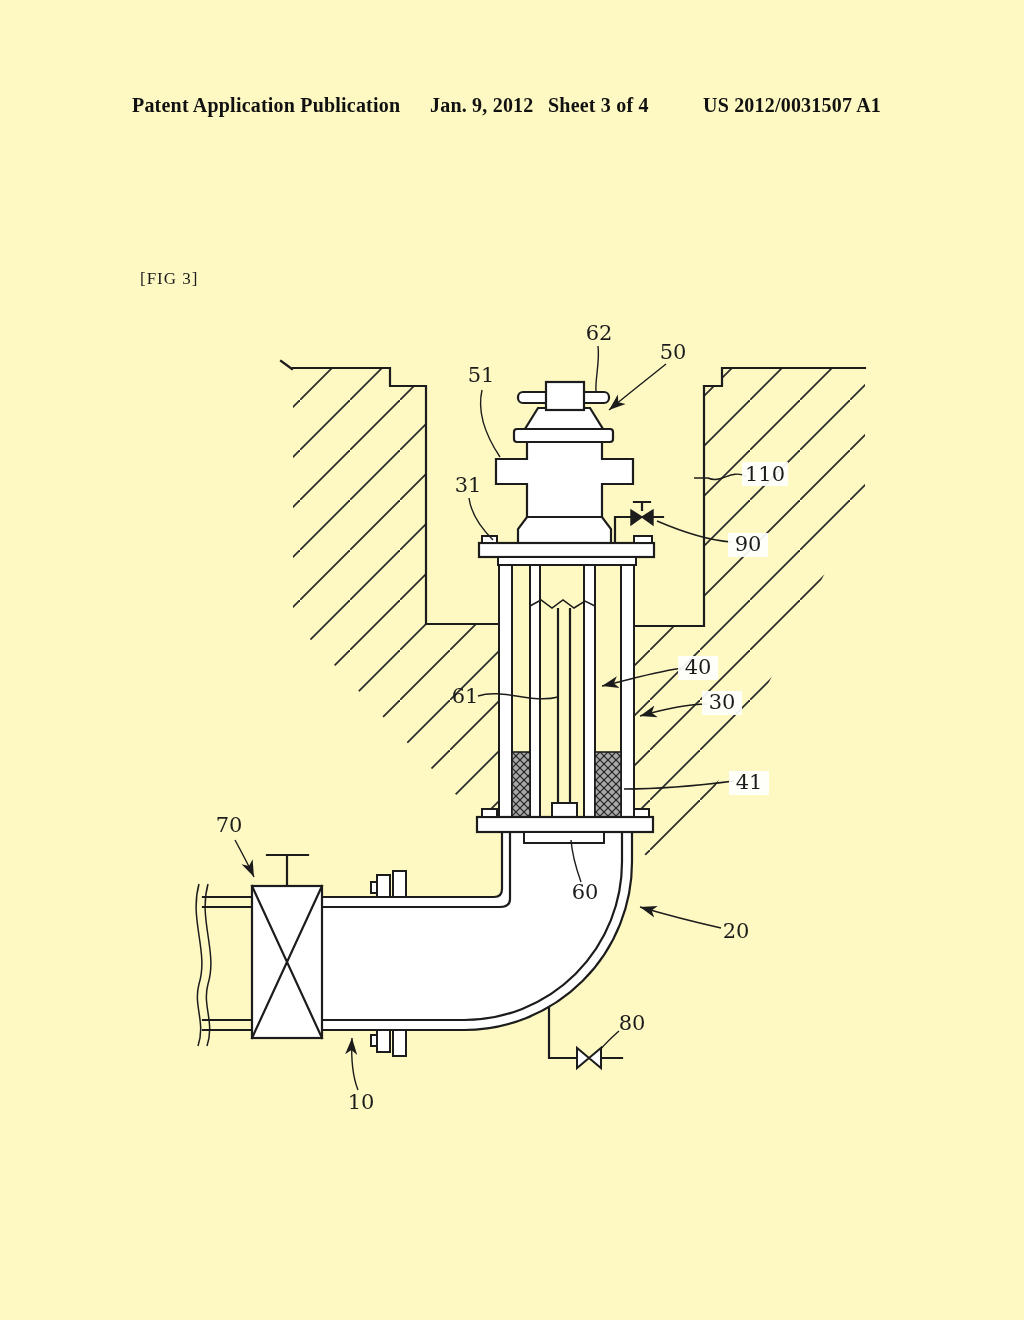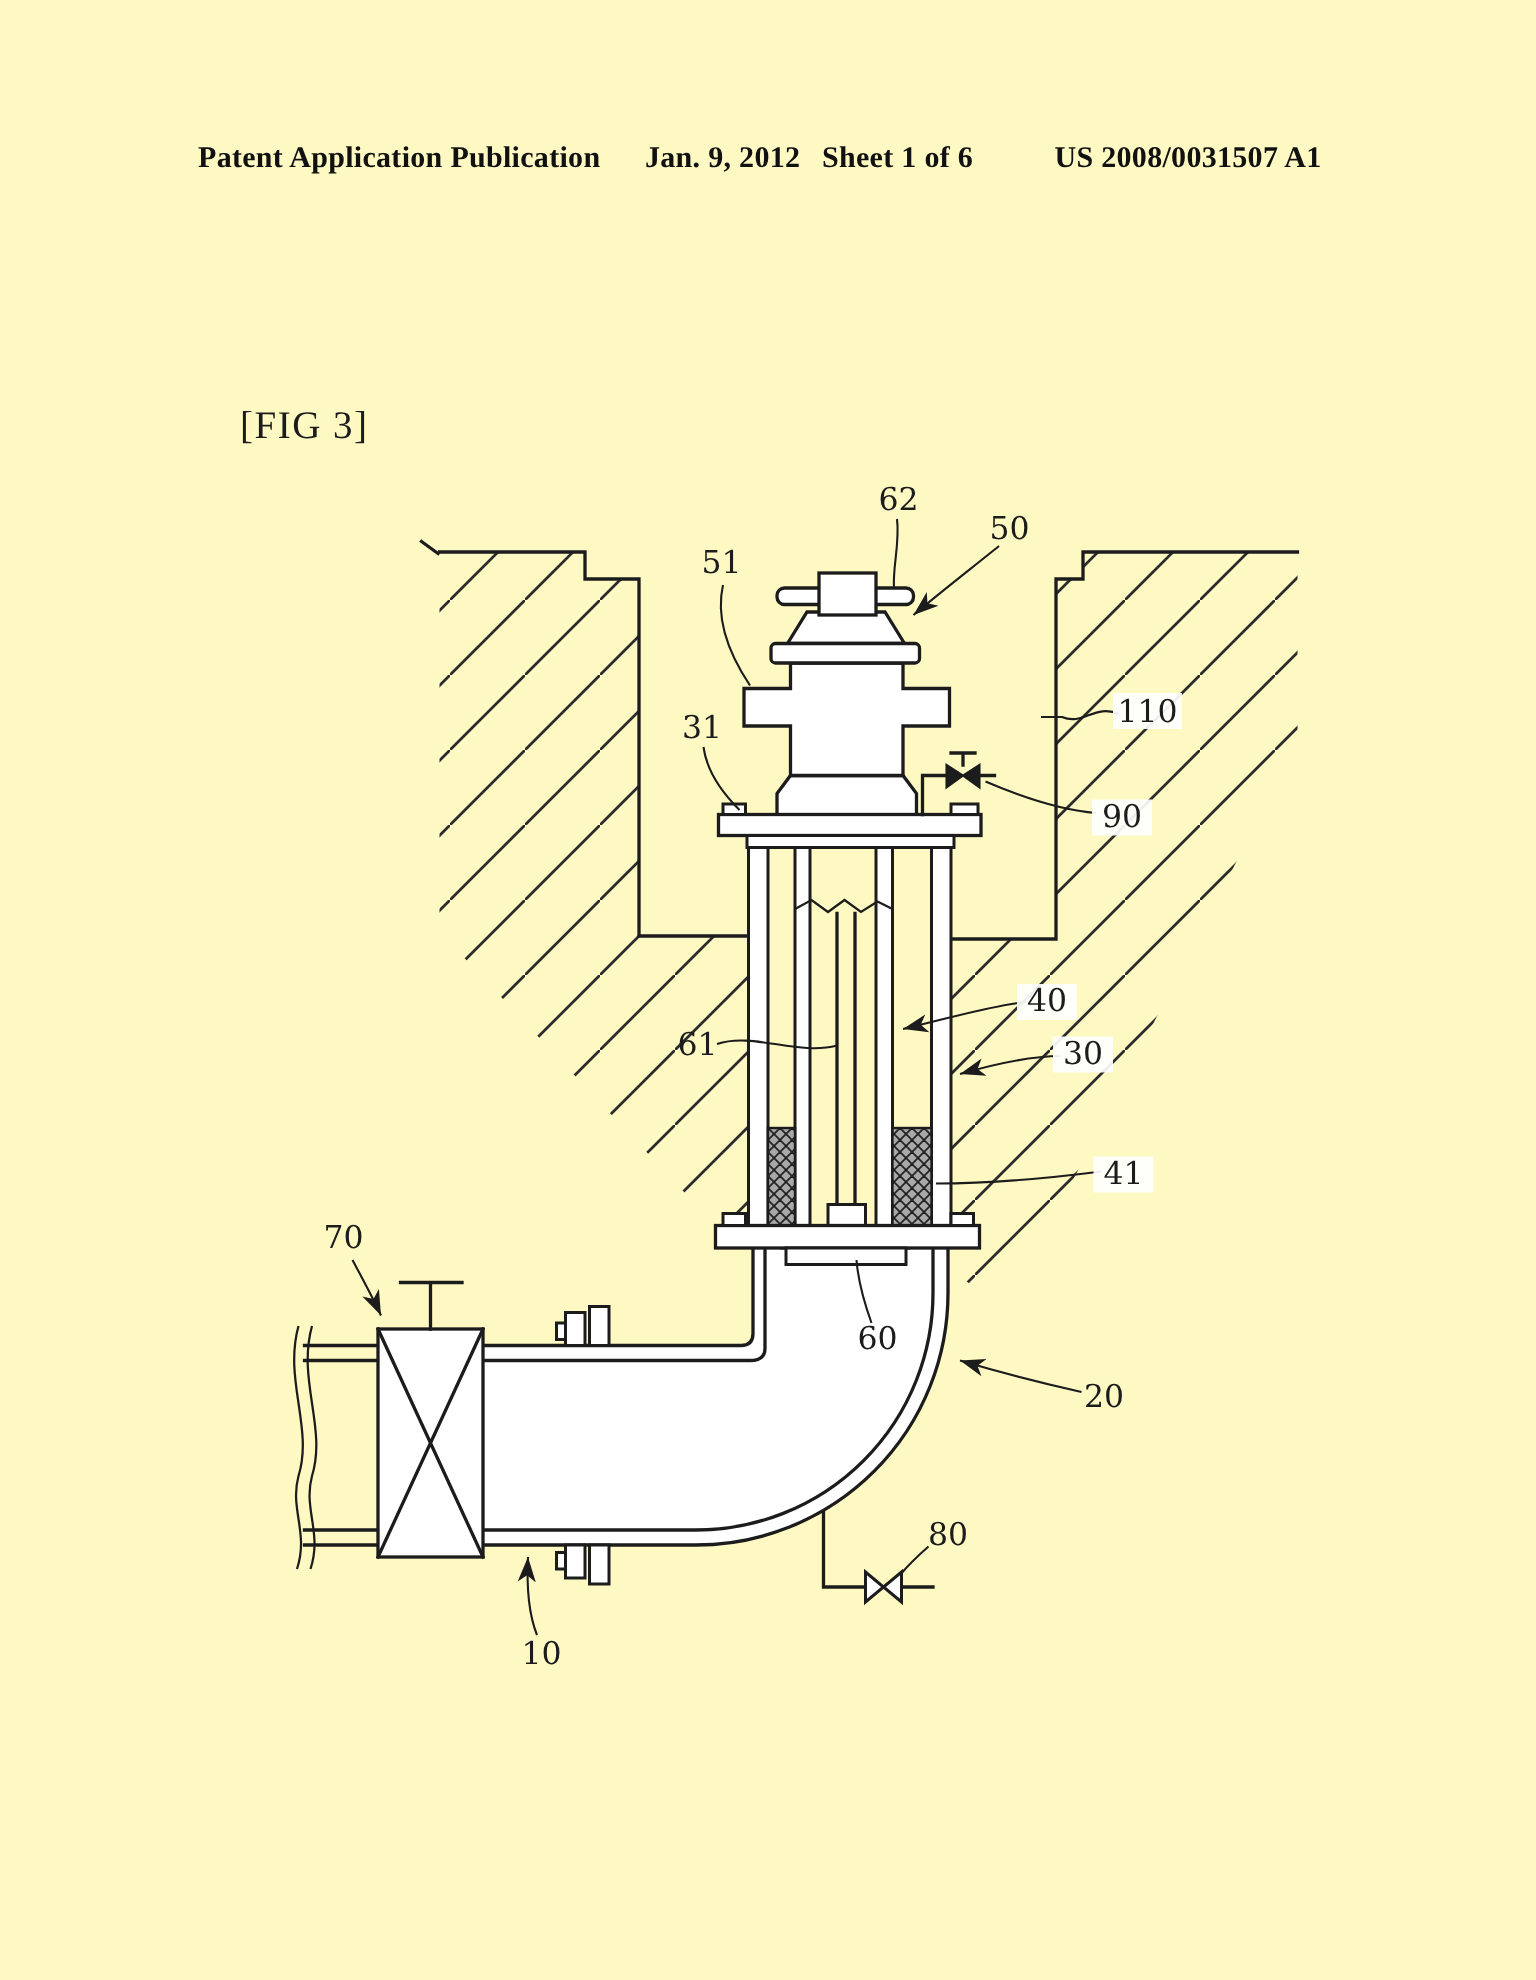--- a/index.html
+++ b/index.html
@@ -14,43 +14,43 @@
     position:absolute;
     top:94px;
     font-weight:bold;
     font-size:20px;
     color:#111;
     white-space:nowrap;
     letter-spacing:0.2px;
   }
   .fig-caption{
     position:absolute;
-    left:160px;top:269px;
-    font-size:26px;
+    left:140px;top:269px;
+    font-size:17px;
     color:#1c1c1c;
     letter-spacing:1px;
   }
   svg{position:absolute;left:0;top:0;}
   .ln{stroke:#1c1c1c;stroke-width:2.2;fill:none;stroke-linecap:square;}
   .lnth{stroke:#1c1c1c;stroke-width:1.5;fill:none;}
   .white{fill:#ffffff;stroke:#1c1c1c;stroke-width:2.2;}
   .white2{fill:#ffffff;stroke:#1c1c1c;stroke-width:2;}
   .leader{stroke:#1c1c1c;stroke-width:1.4;fill:none;}
   .reftext{font-family:"DejaVu Serif",serif;font-size:21px;fill:#1c1c1c;text-anchor:middle;}
   .halo{fill:#ffffff;opacity:0.92;}
 </style>
 </head>
 <body>
 
 <div class="page">
 
   <div class="hdr-item" style="left:132px">Patent Application Publication</div>
   <div class="hdr-item" style="left:430px">Jan. 9, 2012</div>
-  <div class="hdr-item" style="left:548px">Sheet 1 of 6</div>
-  <div class="hdr-item" style="left:703px">US 2008/0031507 A1</div>
+  <div class="hdr-item" style="left:548px">Sheet 3 of 4</div>
+  <div class="hdr-item" style="left:703px">US 2012/0031507 A1</div>
 
   <div class="fig-caption">[FIG 3]</div>
 
   <svg width="1024" height="1320" viewBox="0 0 1024 1320">
     <defs>
       <pattern id="hatch" width="50" height="50" patternUnits="userSpaceOnUse">
         <line x1="0" y1="50" x2="50" y2="0" stroke="#2b2b2b" stroke-width="1.8"></line>
       </pattern>
       <pattern id="xhatch" width="8" height="8" patternUnits="userSpaceOnUse">
         <rect width="8" height="8" fill="#a8a8a8"></rect>

